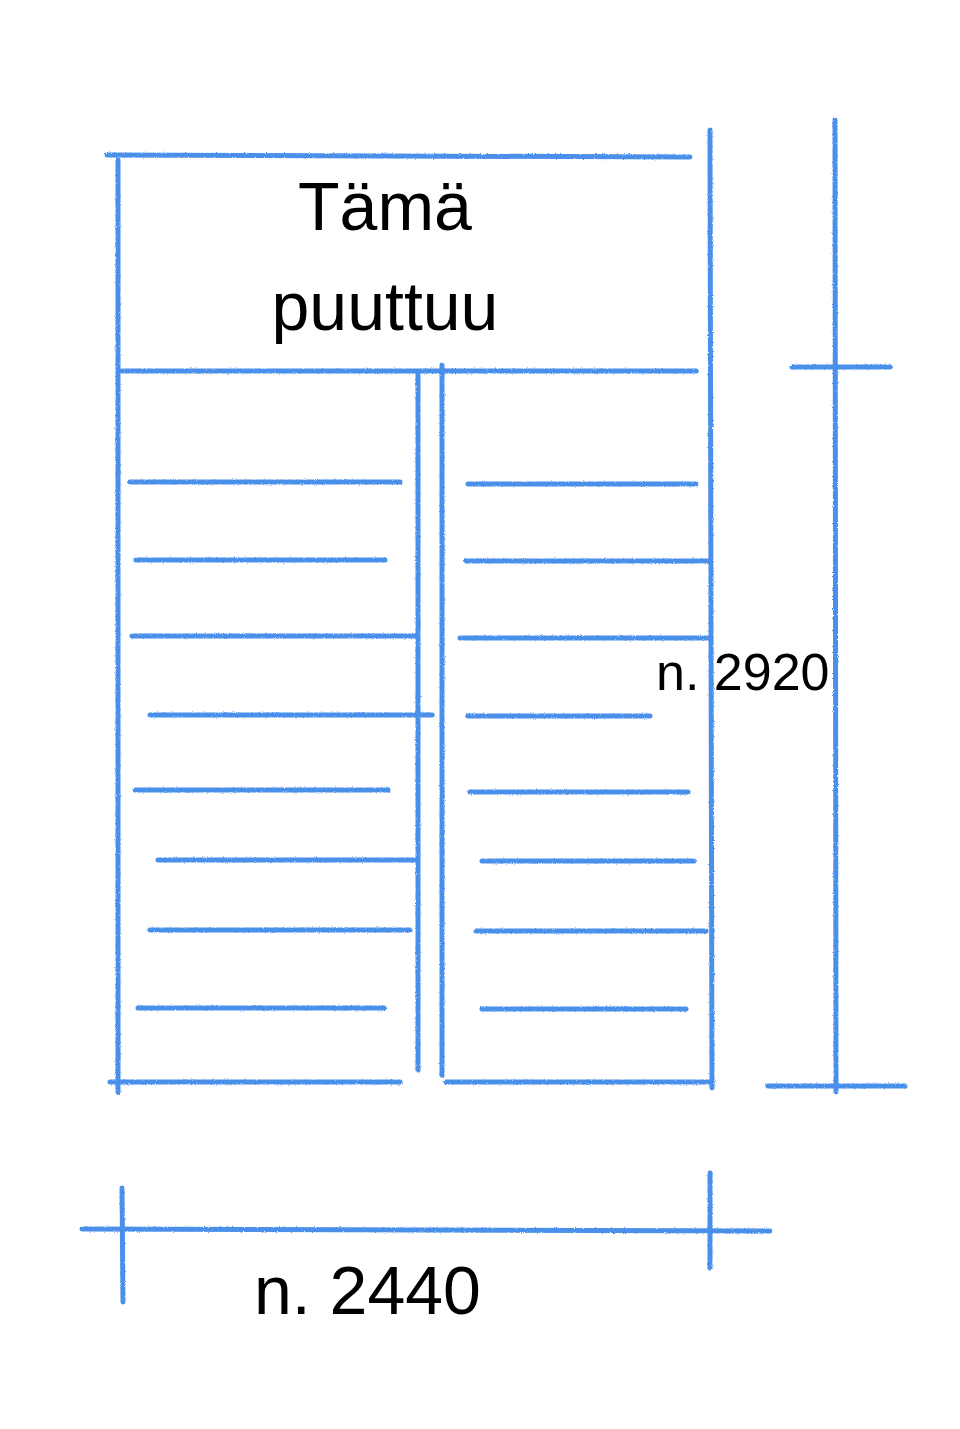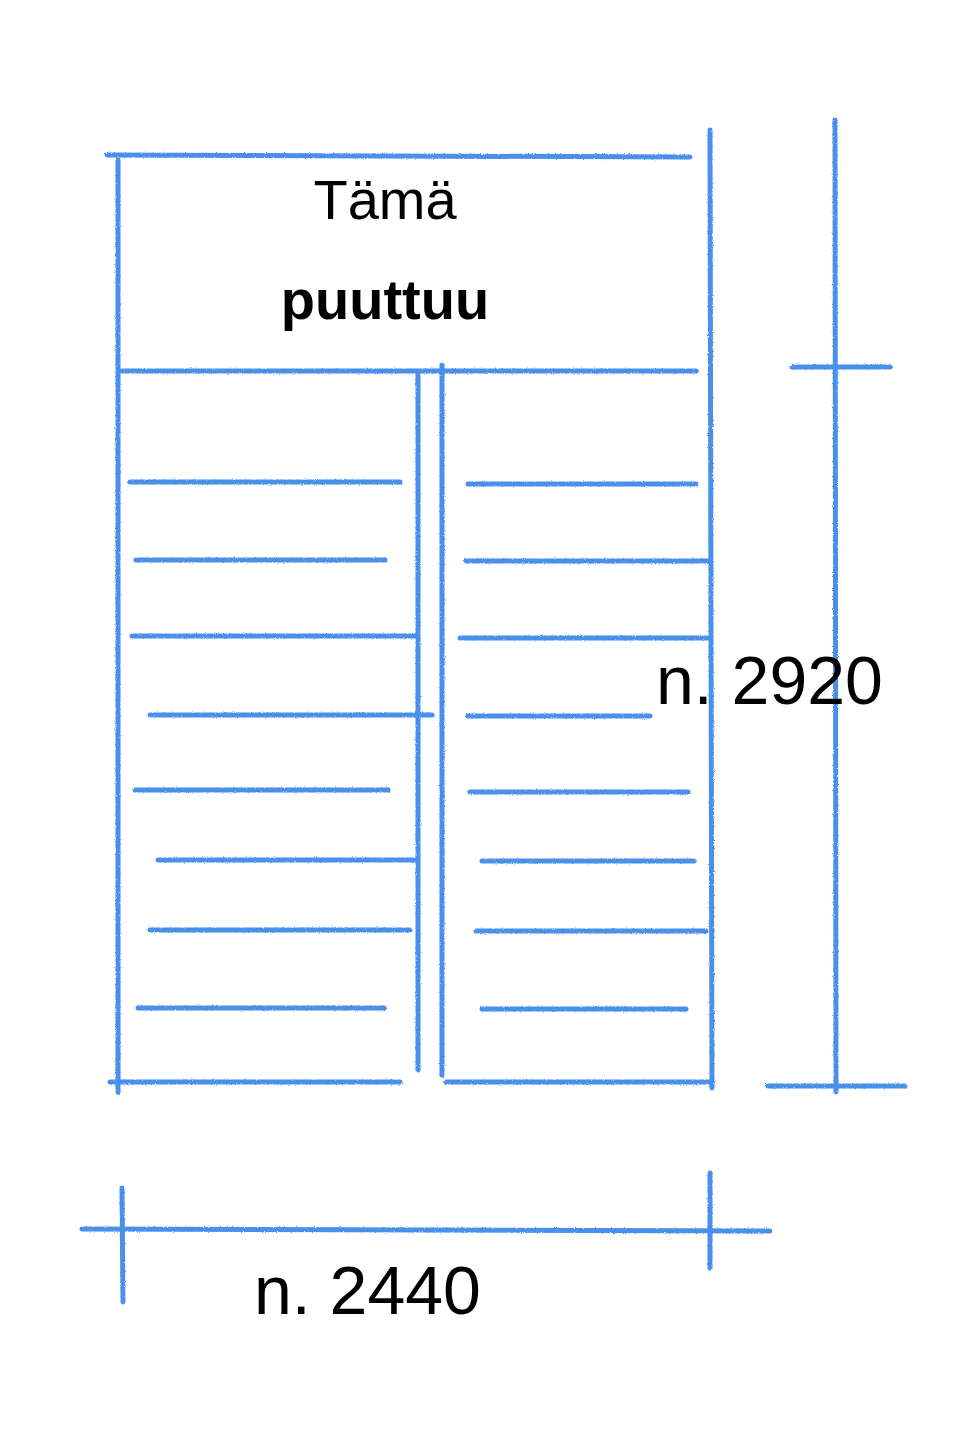--- a/index.html
+++ b/index.html
@@ -25,28 +25,28 @@
       position: absolute;
       color: #000000;
       font-family: "Liberation Sans", sans-serif;
       line-height: 1;
       white-space: nowrap;
     }
     .title-label {
       left: 120px;
       width: 530px;
       text-align: center;
-      font-size: 56px;
+      font-size: 68px;
     }
     #title-line1 { top: 172px; }
-    #title-line2 { top: 272px; font-weight: bold; }
+    #title-line2 { top: 272px; }
     #dim-height-label {
       left: 656px;
       top: 646px;
-      font-size: 68px;
+      font-size: 52px;
     }
     #dim-width-label {
       left: 254px;
       top: 1256px;
       font-size: 68px;
     }
   </style>
 </head>
 <body>
 

